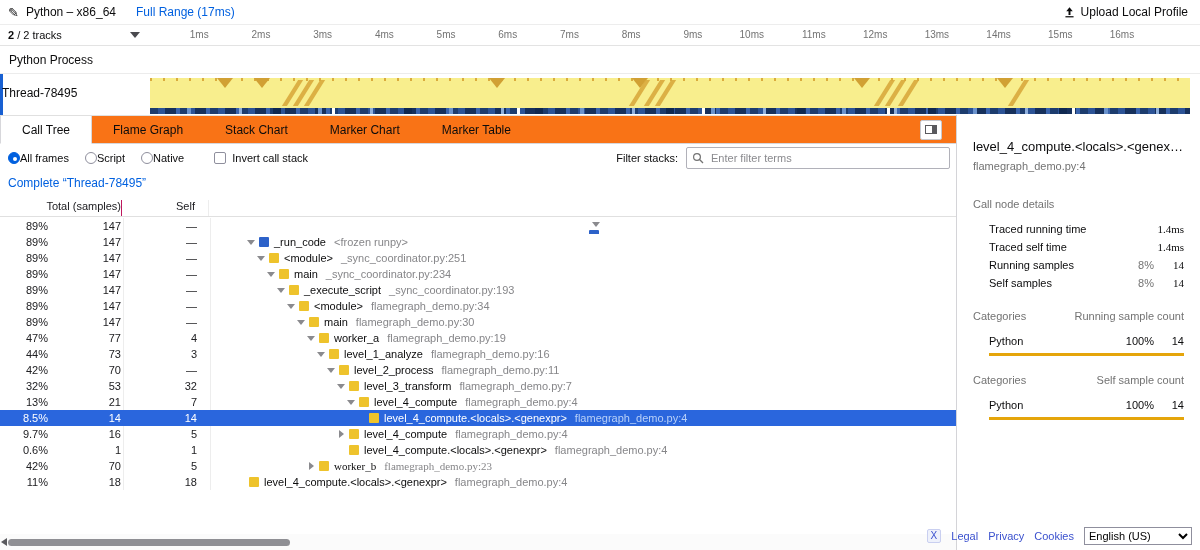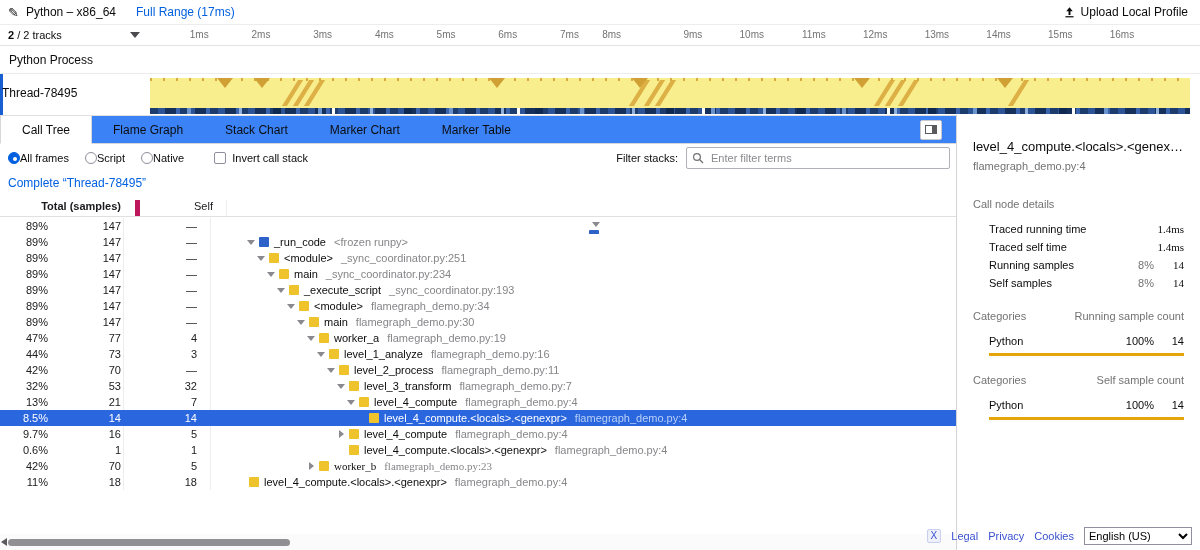--- a/index.html
+++ b/index.html
@@ -36,21 +36,21 @@
   .tri{position:absolute;top:0;width:0;height:0;margin-left:-8px;
     border-left:8px solid transparent;border-right:8px solid transparent;border-top:10px solid #d1a034;}
   .stripe{position:absolute;top:2px;width:5px;height:26px;background:#d8a93c;transform:skewX(-32deg);opacity:.9;}
   #samples{position:absolute;left:0;top:34px;width:1040px;height:6px;background-color:#24477e;
     background-image:
       repeating-linear-gradient(90deg, transparent 0 182px, #ffffff 182px 185px),
       repeating-linear-gradient(90deg, transparent 0 37px, #6a92cc 37px 41px, transparent 41px 89px, #8fafdc 89px 92px, transparent 92px 123px, #0f2850 123px 131px),
       repeating-linear-gradient(90deg, #1d3c6e 0 8px, #2c5396 8px 15px, #16305c 15px 26px, #3a64ad 26px 30px);}
 
   
-  #tabbar{position:absolute;left:0;top:115px;width:956px;height:29px;box-sizing:border-box;background:#3b82f6;
+  #tabbar{position:absolute;left:0;top:115px;width:956px;height:29px;box-sizing:border-box;background:#f97316;
     border-top:1px solid #e0e0e0;border-bottom:1px solid #d7d7db;display:flex;align-items:stretch;font-size:12px;}
   .tab{padding:0 21px;display:flex;align-items:center;cursor:default;}
   .tab.active{background:#fff;border-left:1px solid #d7d7db;border-right:1px solid #d7d7db;margin-bottom:-1px;border-bottom:1px solid #fff;}
   #sidebar-toggle{margin-left:auto;align-self:center;margin-right:14px;width:22px;height:20px;
     border:1px solid #c8c8cd;border-radius:2px;background:#fff;display:flex;align-items:center;justify-content:center;padding:0;}
   #sidebar-toggle .panel-ic{width:12px;height:9px;border:1px solid #5a5a5e;box-sizing:border-box;position:relative;}
   #sidebar-toggle .panel-ic::after{content:"";position:absolute;right:0;top:0;bottom:0;width:4px;background:#5a5a5e;}
 
   
   #filterbar{position:absolute;left:0;top:144px;width:956px;height:27px;box-sizing:border-box;
@@ -66,21 +66,21 @@
   #search-wrap svg{position:absolute;left:6px;top:5px;}
   #filter-input{width:264px;height:22px;box-sizing:border-box;border:1px solid #b1b1b9;border-radius:2px;
     padding:0 6px 0 24px;font-size:11px;font-family:inherit;color:#0c0c0d;}
   #filter-input::placeholder{color:#8a8a8e;}
 
   
   #breadcrumb{position:absolute;left:0;top:171px;width:956px;height:24px;display:flex;align-items:center;padding-left:8px;box-sizing:border-box;font-size:12px;}
 
   
   #thead{position:absolute;left:0;top:200px;width:956px;height:16px;border-bottom:1px solid #e0e0e0;font-size:11px;color:#1a1a1e;display:flex;}
-  .h-total{width:121px;padding-right:14px;border-right:5px solid #be185d;text-align:right;flex:none;font-weight:bold;}
+  .h-total{width:121px;padding-right:0;border-right:1px solid #be185d;text-align:right;flex:none;}
   .h-self{width:73px;padding-right:13px;border-right:1px solid #ededed;text-align:right;flex:none;}
   #rows{position:absolute;left:0;top:218px;width:956px;}
   .row{height:16px;display:flex;align-items:center;font-size:11px;}
   .c-pct{width:48px;text-align:right;flex:none;color:#202023;}
   .c-total{width:73px;padding-right:2px;border-right:1px solid #ededed;text-align:right;flex:none;color:#202023;height:100%;line-height:16px;box-sizing:content-box;}
   .c-self{width:73px;padding-right:13px;border-right:1px solid #ededed;text-align:right;flex:none;color:#202023;height:100%;line-height:16px;}
   .c-tree{flex:1;display:flex;align-items:center;height:100%;overflow:hidden;}
   .twisty{width:12px;height:12px;flex:none;display:flex;align-items:center;justify-content:center;}
   .twisty.open::before{content:"";width:0;height:0;border-left:4px solid transparent;border-right:4px solid transparent;border-top:5px solid #8a8a8e;}
   .twisty.closed::before{content:"";width:0;height:0;border-top:4px solid transparent;border-bottom:4px solid transparent;border-left:5px solid #8a8a8e;}
@@ -167,21 +167,21 @@
       <span class="caret"></span>
     </div>
     <div id="ticks">
         <div class="tick" style="left: 150.7px;">1ms</div>
         <div class="tick" style="left: 212.4px;">2ms</div>
         <div class="tick" style="left: 274.1px;">3ms</div>
         <div class="tick" style="left: 335.8px;">4ms</div>
         <div class="tick" style="left: 397.5px;">5ms</div>
         <div class="tick" style="left: 459.2px;">6ms</div>
         <div class="tick" style="left: 520.9px;">7ms</div>
-        <div class="tick" style="left: 582.6px; text-align: center;">8ms</div>
+        <div class="tick" style="left: 582.6px;">8ms</div>
         <div class="tick" style="left: 644.3px;">9ms</div>
         <div class="tick" style="left: 706px;">10ms</div>
         <div class="tick" style="left: 767.7px;">11ms</div>
         <div class="tick" style="left: 829.4px;">12ms</div>
         <div class="tick" style="left: 891.1px;">13ms</div>
         <div class="tick" style="left: 952.8px;">14ms</div>
         <div class="tick" style="left: 1014.5px;">15ms</div>
         <div class="tick" style="left: 1076.2px;">16ms</div>
       </div>
   </div>

